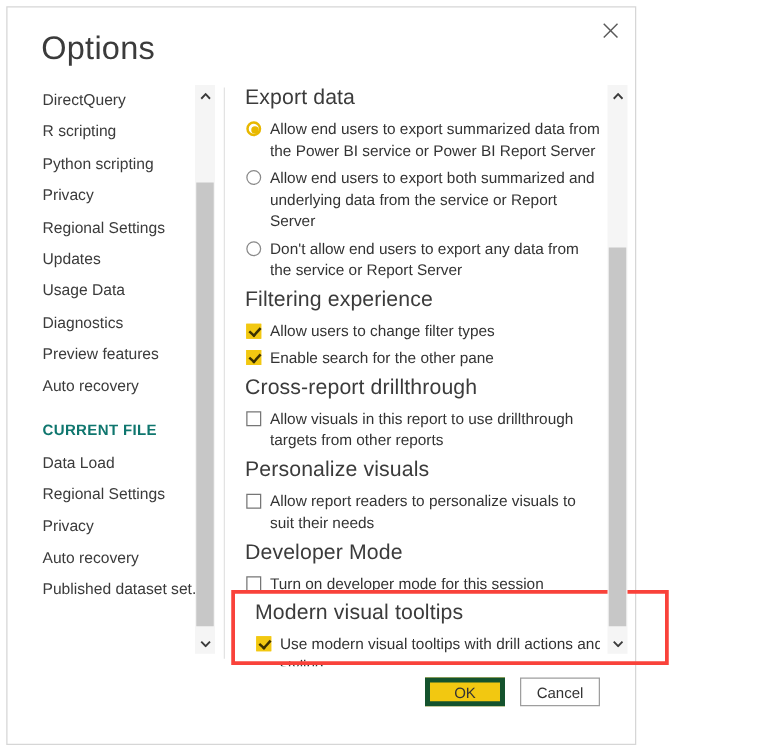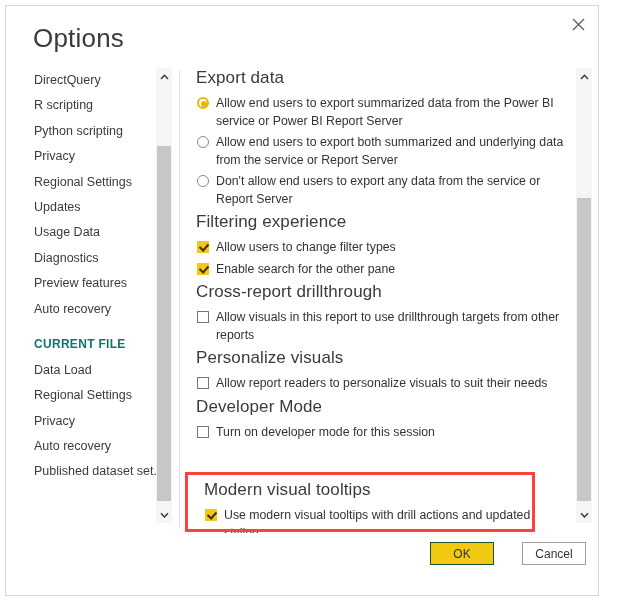--- a/index.html
+++ b/index.html
@@ -10,21 +10,21 @@
     background: #ffffff;
     font-family: "Liberation Sans", sans-serif;
     overflow: hidden;
   }
 
   
   .dialog {
     position: absolute;
     left: 5px;
     top: 5px;
-    width: 594px;
+    width: 504px;
     height: 591px;
     background: #ffffff;
     border: 1px solid #d6d6d6;
   }
 
   
   .dialog-header {
     position: absolute;
     left: 0; top: 0;
     width: 100%;
@@ -266,24 +266,24 @@
     color: #333333;
     cursor: pointer;
     display: flex;
     align-items: center;
     justify-content: center;
   }
   .btn-ok {
     right: 104px;
     width: 64px;
     background: #f2c811;
-    border: 1px solid #14532d;
+    border: 4px solid #14532d;
   }
   .btn-cancel {
-    right: 12px;
+    right: 28px;
     width: 64px;
     background: #ffffff;
     border: 1px solid #9e9e9e;
   }
 </style>
 </head>
 <body>
 
 <div class="dialog">
 

